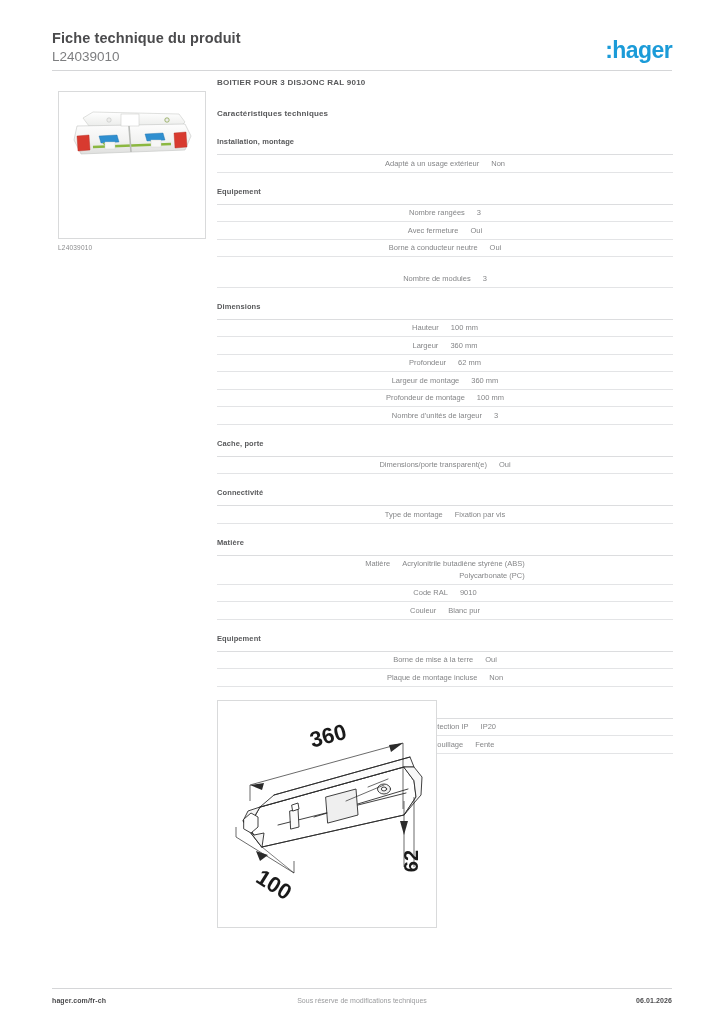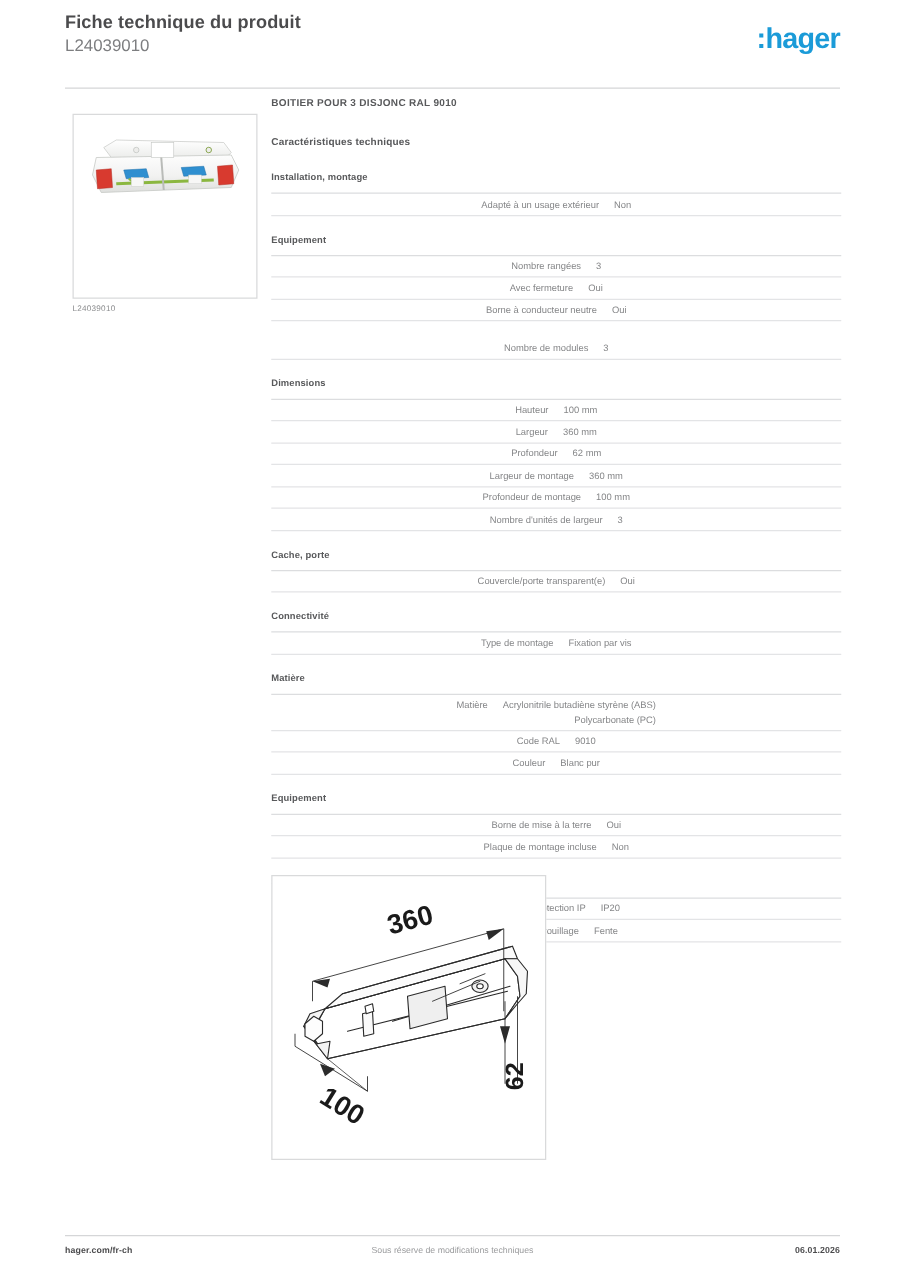--- a/index.html
+++ b/index.html
@@ -22,21 +22,21 @@
     inset: 0;
     width: 724px;
     height: 1024px;
     overflow: hidden;
   }
 
   
   .header {
     position: absolute;
     left: 52px;
-    top: 10px;
+    top: 30px;
     width: 620px;
     height: 46px;
   }
   .doc-title {
     font-size: 14.5px;
     font-weight: bold;
     color: #4b4b4d;
     letter-spacing: 0.1px;
     line-height: 17px;
     margin: 0;
@@ -332,21 +332,21 @@
             <span class="row-value">100 mm</span>
           </div>
           <div class="row">
             <span class="row-label">Nombre d'unités de largeur</span>
             <span class="row-value">3</span>
           </div>
         </div>
         <div class="group">
           <div class="group-title">Cache, porte</div>
           <div class="row">
-            <span class="row-label">Couvercle/porte transparent(e)</span>
+            <span class="row-label">Dimensions/porte transparent(e)</span>
             <span class="row-value">Oui</span>
           </div>
         </div>
         <div class="group">
           <div class="group-title">Connectivité</div>
           <div class="row">
             <span class="row-label">Type de montage</span>
             <span class="row-value">Fixation par vis</span>
           </div>
         </div>

